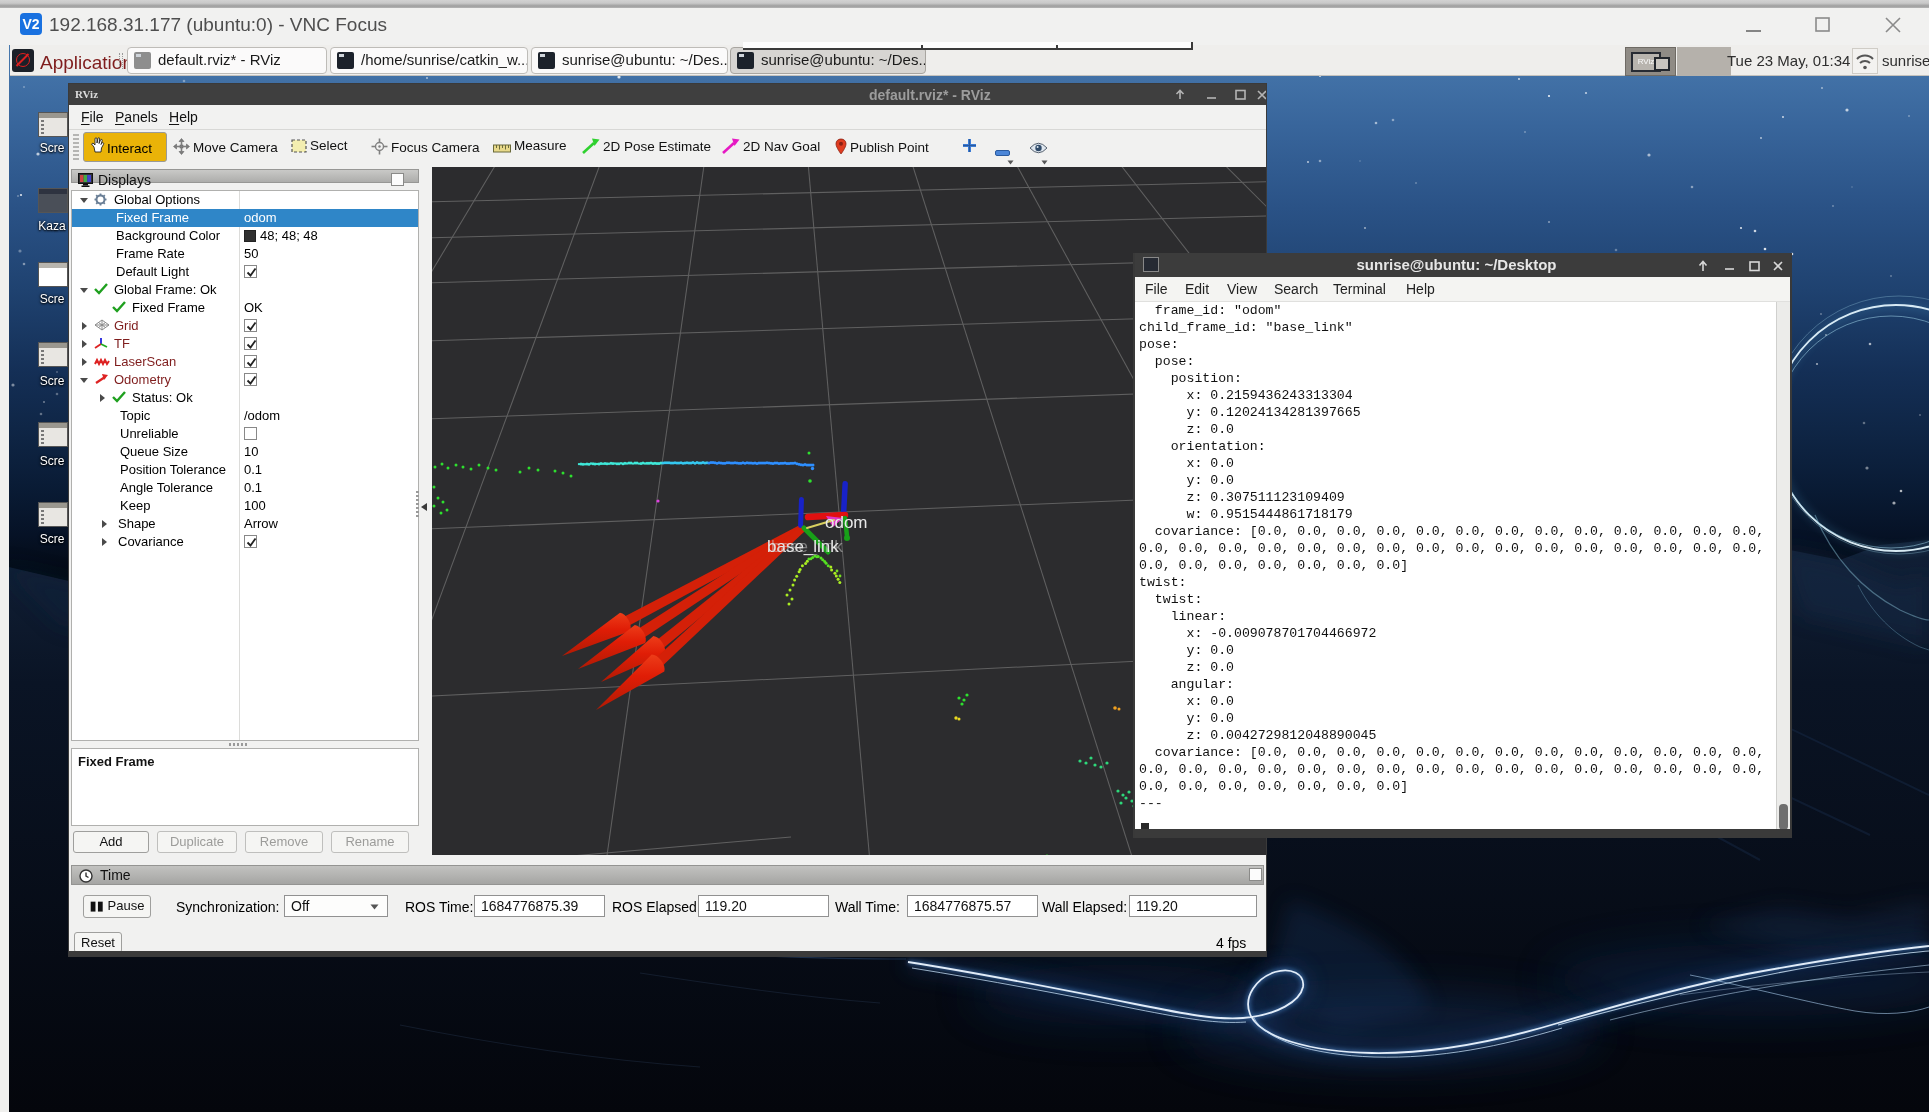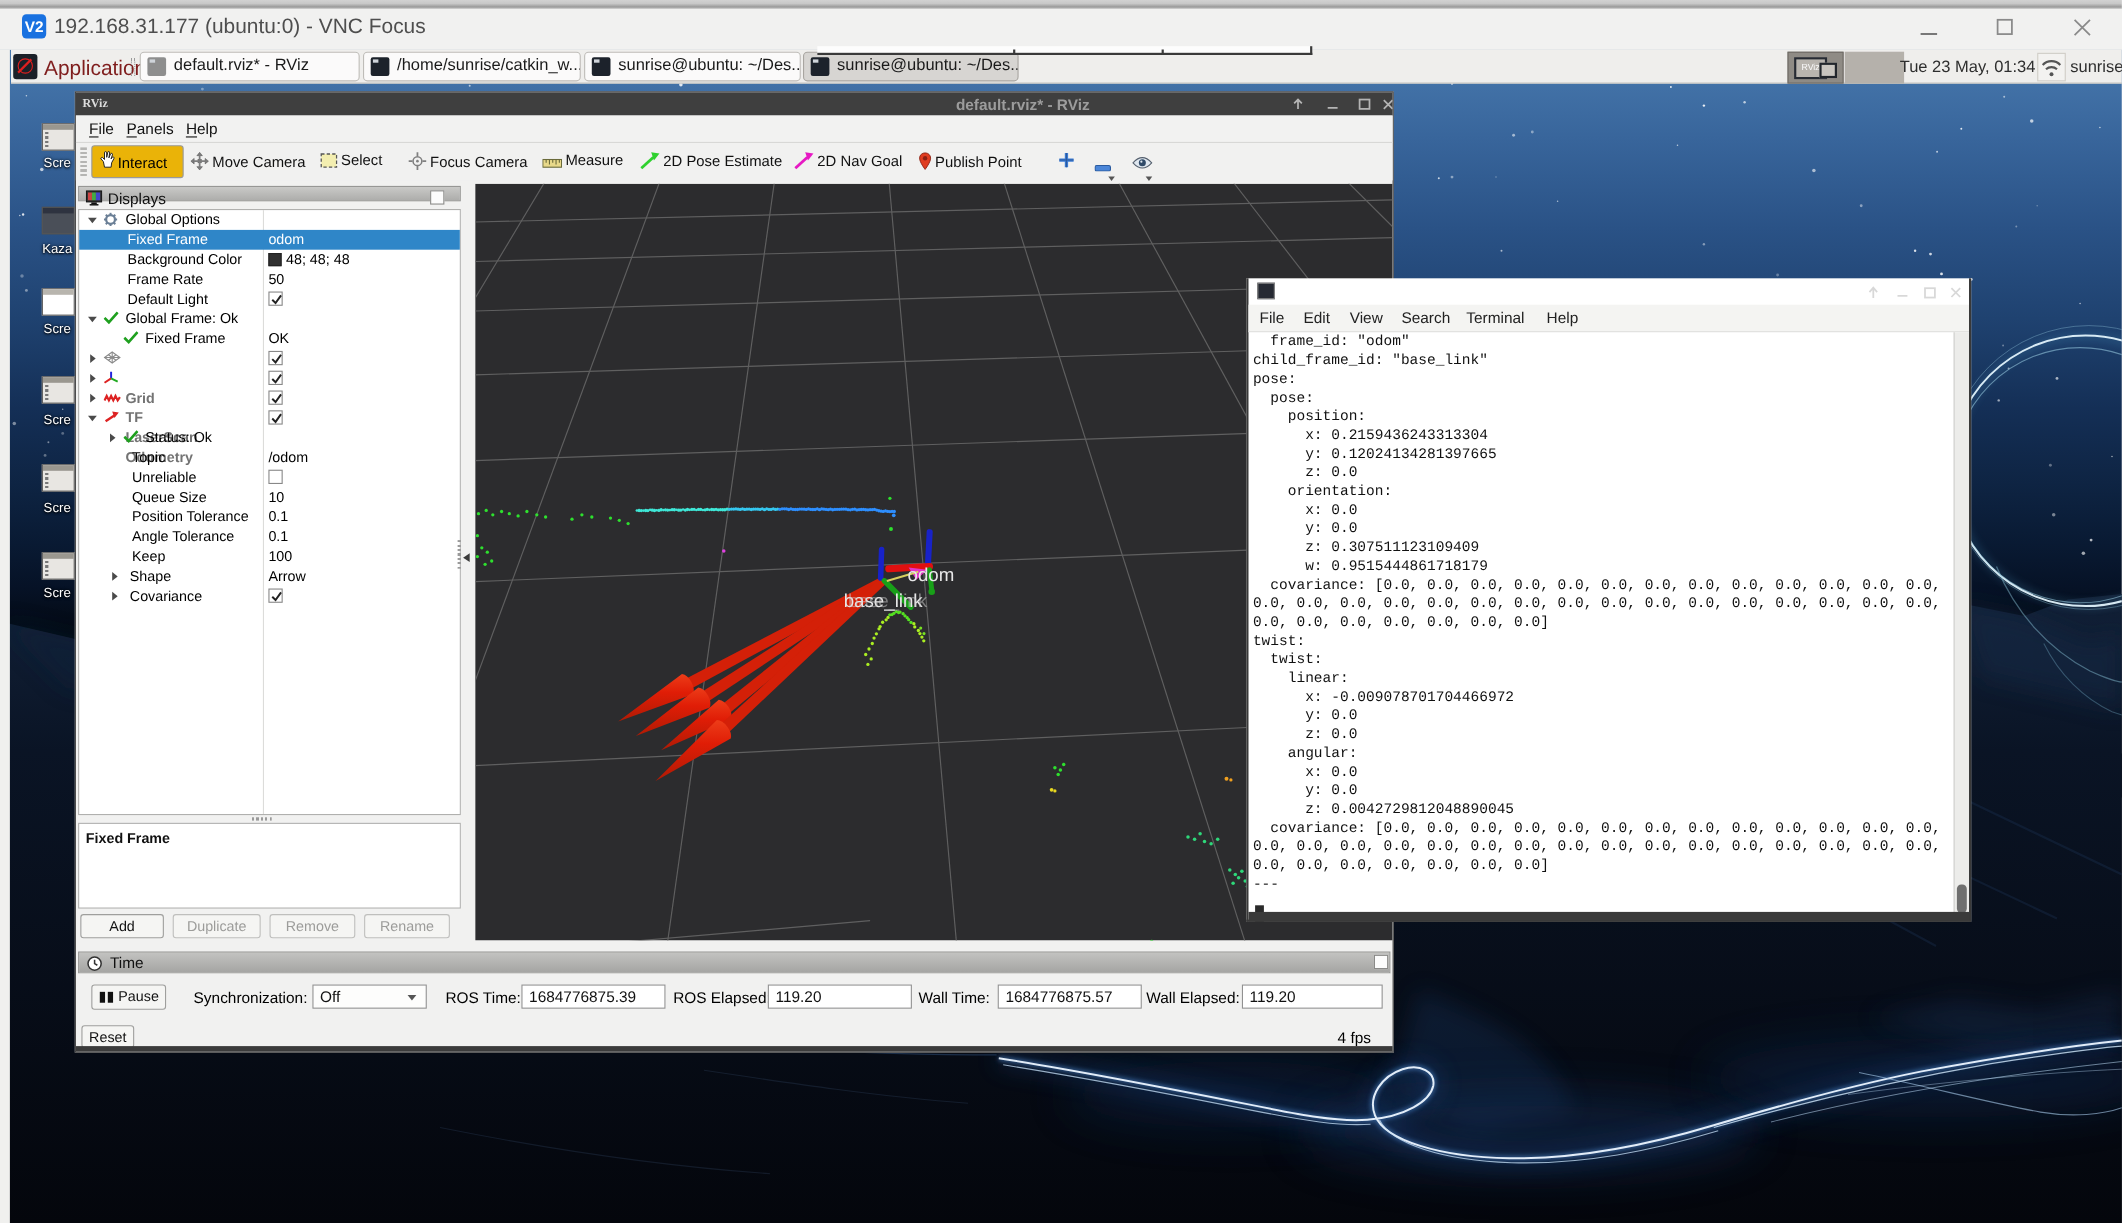--- a/index.html
+++ b/index.html
@@ -460,21 +460,21 @@
   #interactbtn { left:14px; top:2px; width:84px; height:30px; background:#eab308; border:1px solid #9a9a98; border-radius:3px; font-size:13.5px; padding:4px 0 0 6px; }
   .grip { left:4px; top:50px; width:6px; height:26px; background:repeating-linear-gradient(#b5b5b3 0 2px, transparent 2px 4px); }
   
   #dhead { left:2px; top:85px; width:348px; height:14px; background:linear-gradient(#c9c9c7,#adadab); border:1px solid #979795; font-size:14px; color:#111; }
   #dfloat { left:322px; top:89px; width:13px; height:13px; background:#fcfcfc; border:1px solid #8a8a88; }
   #dtree { left:2px; top:106px; width:348px; height:551px; background:#fff; border:1px solid #b0b0ae; font-size:13px; color:#000; }
   #dcol { left:170px; top:107px; width:1px; height:549px; background:#dcdcda; }
   .trow { position:absolute; left:0; width:346px; height:18px; font-size:13px; }
   .trow .c2 { position:absolute; left:172px; top:1px; }
   .sel { background:#2f86c8; color:#fff; }
-  .dname { font-weight:bold; color:#737373;margin-top:36px; }
+  .dname { font-weight:normal; color:#7f1d1d; }
   .cb { position:absolute; left:172px; top:2px; width:13px; height:13px; background:#fff; border:1px solid #888; }
   .cb svg { position:absolute; left:0px; top:0px; }
   .exp { position:absolute; width:0; height:0; }
   .expR { border-left:5px solid #4a4a4a; border-top:4px solid transparent; border-bottom:4px solid transparent; top:5px; }
   .expD { border-top:5px solid #4a4a4a; border-left:4px solid transparent; border-right:4px solid transparent; top:7px; }
   
   #helpbox { left:2px; top:664px; width:348px; height:78px; background:#fff; border:1px solid #b0b0ae; font-size:13px; color:#111; }
   .pbtn { position:absolute; height:22px; background:#f5f5f3; border:1px solid #9f9f9d; border-radius:3px; font-size:13px; text-align:center; line-height:20px; color:#111; }
   .pbtn.dis { color:#9c9c9a; border-color:#bfbfbd; }
   
@@ -1077,20 +1077,23 @@
 #termtitle .tt { position:absolute; left:50%; top:3px; transform:translateX(-53%); font-size:15px; font-weight:bold; color:#e6e6e6; white-space:nowrap; }
 #termicon { left:8px; top:4px; width:16px; height:15px; background:#262a33; border:1px solid #888; }
 #termmenu { left:0; top:24px; width:655px; height:25px; background:#f4f4f2; font-size:14px; color:#222; border-bottom:1px solid #e0e0de; }
 #termmenu span { position:absolute; top:4px; }
 #termtext { left:4px; top:49px; width:636px; height:530px; font-family:"Liberation Mono", monospace; font-size:13.2px; line-height:17px; color:#111; white-space:pre; overflow:hidden; }
 #termscroll { left:641px; top:49px; width:14px; height:530px; background:#ececea; border-left:1px solid #d0d0ce; }
 #termthumb { left:644px; top:551px; width:9px; height:26px; background:#6f6f6f; border-radius:4px; }
 #termcursor { left:6px; top:570px; width:8px; height:15px; background:#2a2a2a; }
 </style>
 <div id="term" class="abs">
+<div id="termtitle" class="abs">
+        <span class="tt">sunrise@ubuntu: ~/Desktop</span>
+      </div>
 <div id="termicon" class="abs"></div>
 <svg class="abs" style="left:562px;top:6px" width="88" height="13" viewBox="0 0 88 13">
         <g stroke="#d8d8d8" stroke-width="1.6" fill="none">
           <path d="M6,12 L6,3 M2.5,6.5 L6,2.5 L9.5,6.5"></path>
           <line x1="28" y1="10" x2="37" y2="10"></line>
           <rect x="53" y="3" width="9" height="8.5"></rect>
           <path d="M77,3 L85,11 M85,3 L77,11"></path>
         </g>
       </svg>
 <div id="termmenu" class="abs">

